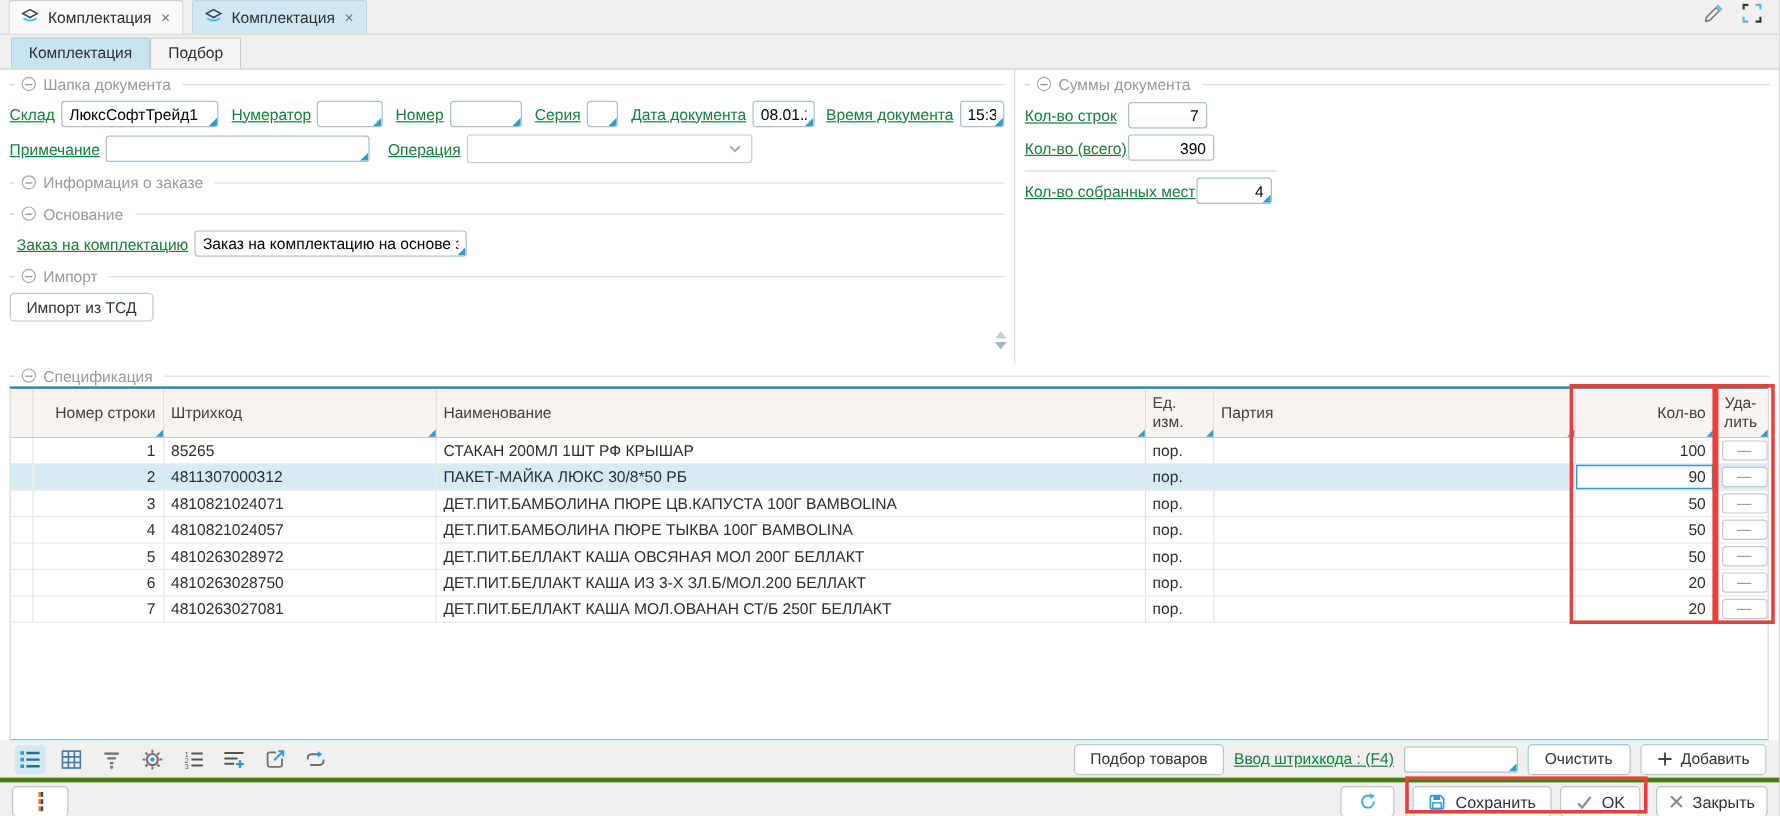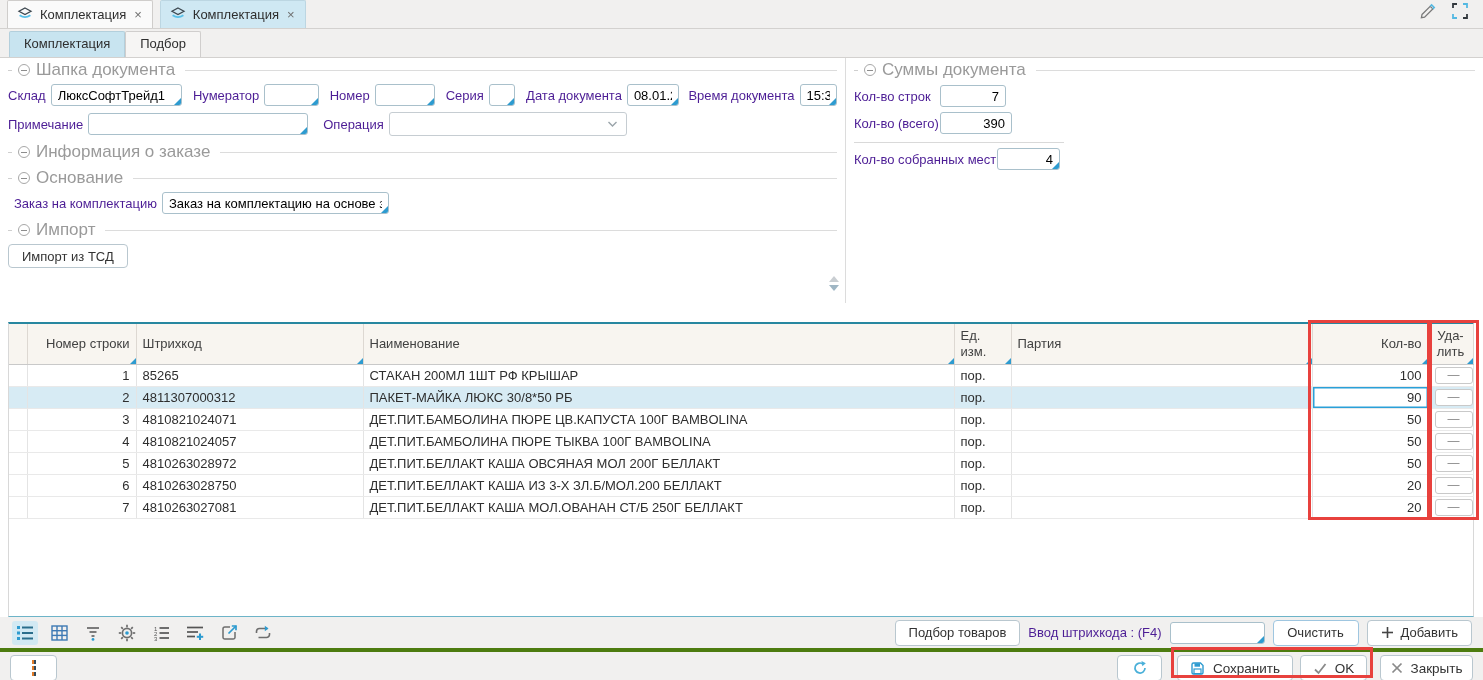--- a/index.html
+++ b/index.html
@@ -22,28 +22,28 @@
   .subtabs{position:absolute;left:0;top:29px;width:100%;height:29px;background:var(--bg);border-bottom:1px solid var(--bd);display:flex;align-items:flex-end;}
   .stab{height:26px;padding:4px 14px;margin-left:0;background:#f6f5f4;border:1px solid #d0cecd;border-bottom:none;border-radius:2px 2px 0 0;}
   .stab.first{margin-left:9px;}
   .stab.sel{background:#c8e4f0;border-color:#b3cfdc;}
 
   
   .upper{position:absolute;left:0;top:58px;width:100%;height:245px;display:flex;}
   .lpane{width:846px;height:100%;border-right:1px solid #dcdcdc;padding:2px 8px 0 8px;position:relative;}
   .rpane{flex:1;height:100%;padding:2px 8px 0 8px;}
 
-  .ghead{display:flex;align-items:center;gap:6px;height:20px;color:var(--gray);font-size:17px;white-space:nowrap;}
+  .ghead{display:flex;align-items:center;gap:6px;height:20px;color:var(--gray);font-size:13px;white-space:nowrap;}
   .ghead .tick{width:4px;height:1px;background:#cFcFcF;}
   .gicon{width:12px;height:12px;border:1px solid #a8a8a8;border-radius:50%;position:relative;flex:0 0 auto;}
   .gicon::after{content:"";position:absolute;left:2px;right:2px;top:4.5px;height:1px;background:#8d8d8d;}
   .ghead .line{flex:1;height:1px;background:#dcdcdc;margin-left:4px;}
 
   .frow{display:flex;align-items:center;gap:5px;white-space:nowrap;margin:4px 0 6px 0;}
-  .lbl{color:#4c1d95;}
+  .lbl{color:#15803d;text-decoration:underline;}
   .fld{position:relative;display:inline-block;}
   .fld input{height:22px;border:1px solid var(--inbd);border-radius:3px;background:#fff;font-size:13px;padding:0 6px;outline:none;width:100%;}
   .fld.dirty::after{content:"";position:absolute;right:1px;bottom:1px;border-left:7px solid transparent;border-bottom:7px solid var(--accent);border-bottom-right-radius:2px;}
   .r input{text-align:right;}
   .select{height:24px;border:1px solid #c6cdd2;border-radius:3px;background:#fff;display:flex;align-items:center;justify-content:flex-end;padding:0 8px;}
   .btn{height:24px;border:1px solid #b9c7cf;border-radius:4px;background:#fff;font-size:13px;color:#333;display:inline-flex;align-items:center;justify-content:center;gap:7px;padding:0 13px;white-space:nowrap;cursor:default;}
   .spinner{position:absolute;right:6px;top:218px;display:flex;flex-direction:column;gap:3px;}
   .spinner i{width:0;height:0;border-left:5px solid transparent;border-right:5px solid transparent;display:block;}
   .spinner .up{border-bottom:6px solid #c9ced2;}
   .spinner .dn{border-top:6px solid #9fb6c4;}
@@ -214,20 +214,26 @@
         <span class="fld r" style="width:72px"><input value="390" style=""></span>
       </div>
       <div class="sumdiv"></div>
       <div class="sumrow">
         <span class="lbl sl2">Кол-во собранных мест</span>
         <span class="fld r dirty" style="width:63px"><input value="4" style=""></span>
       </div>
     </div>
   </div>
 
+  <div class="spec-head ghead">
+    <span class="tick"></span>
+      <span class="gicon"></span>
+    <span>Спецификация</span>
+      <span class="line"></span>
+  </div>
 
   <div class="tablewrap">
     <table>
       <colgroup>
           <col style="width:18px">
           <col style="width:109px">
           <col style="width:227px">
           <col style="width:591px">
           <col style="width:57px">
           <col style="width:301px">

